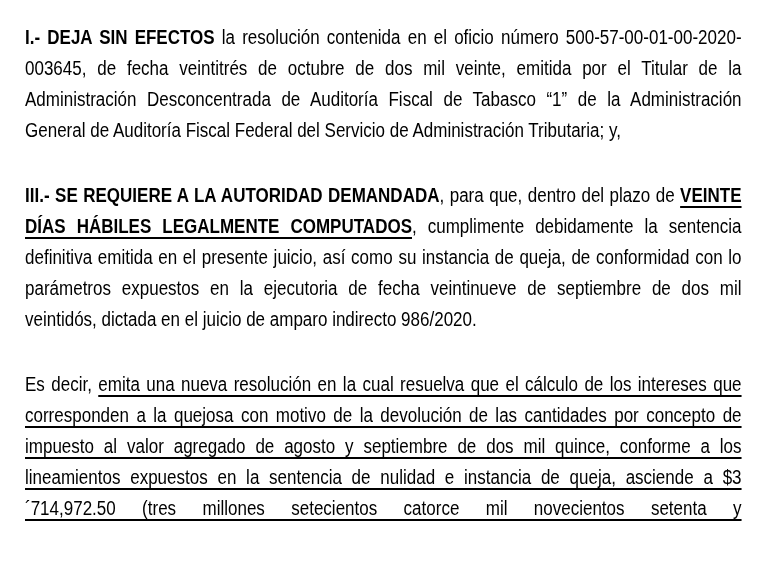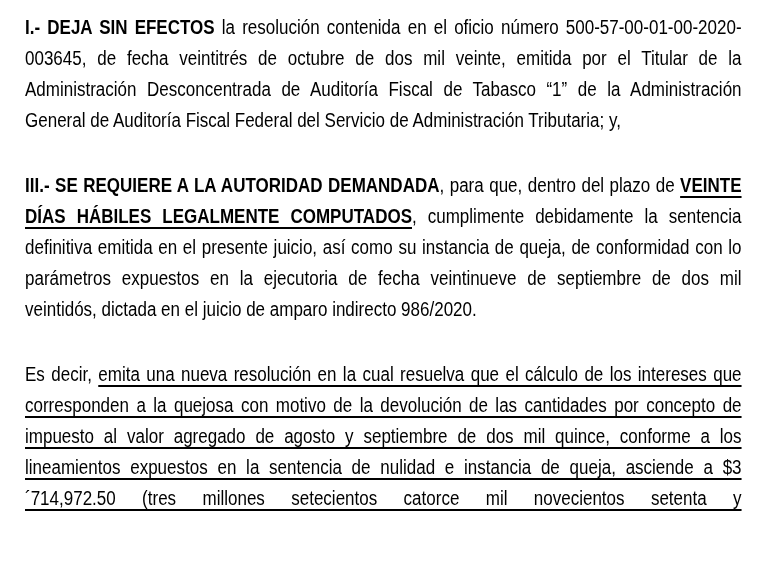--- a/index.html
+++ b/index.html
@@ -9,21 +9,21 @@
   }
   body {
     width: 766px;
     height: 586px;
     overflow: hidden;
   }
   .page {
     width: 766px;
     height: 586px;
     box-sizing: border-box;
-    padding: 12px 0 0 25px;
+    padding: 22px 0 0 25px;
     overflow: hidden;
     background: #ffffff;
   }
   
   .doc-text {
     width: 843px;
     transform: scaleX(0.85);
     transform-origin: top left;
     font-family: "Liberation Sans", "DejaVu Sans", sans-serif;
     font-size: 20px;

